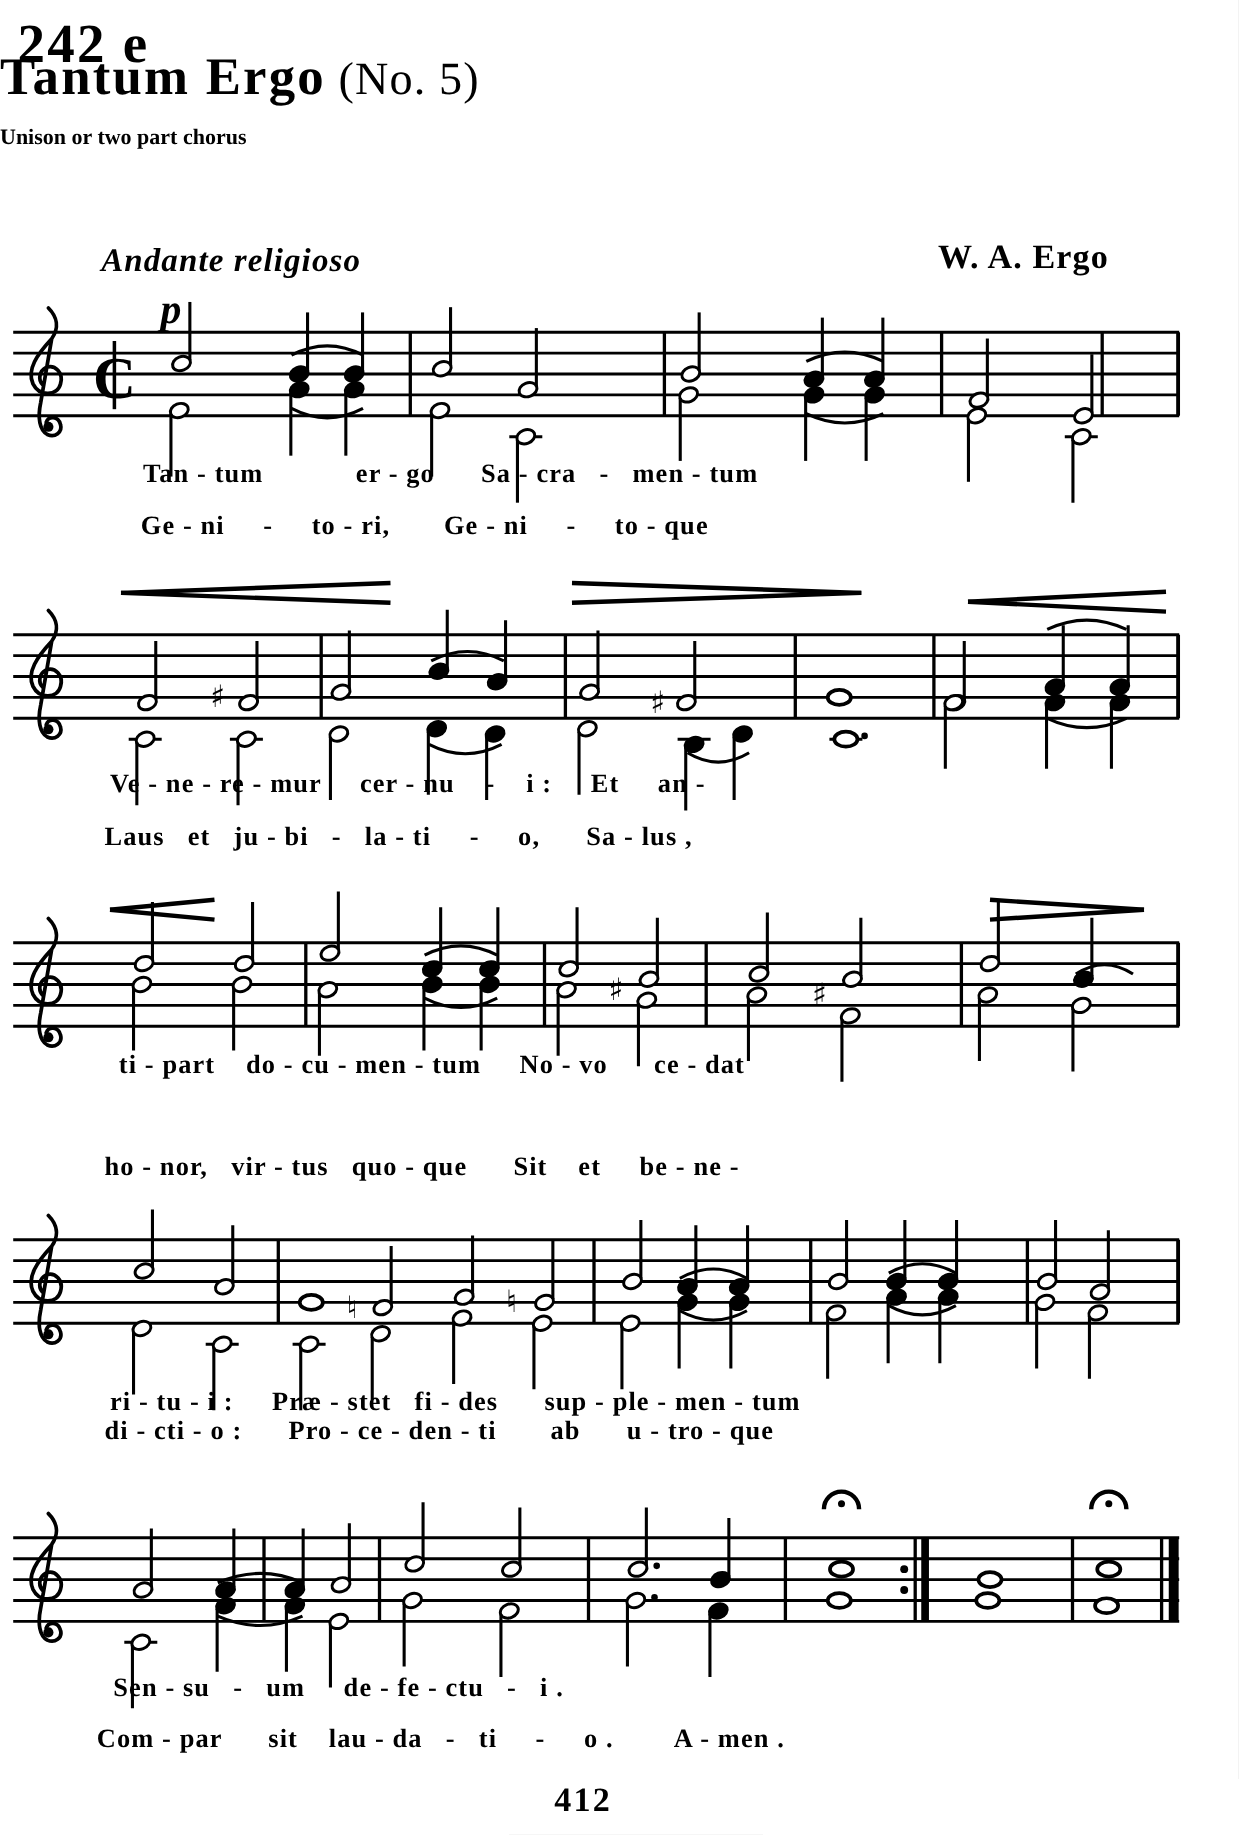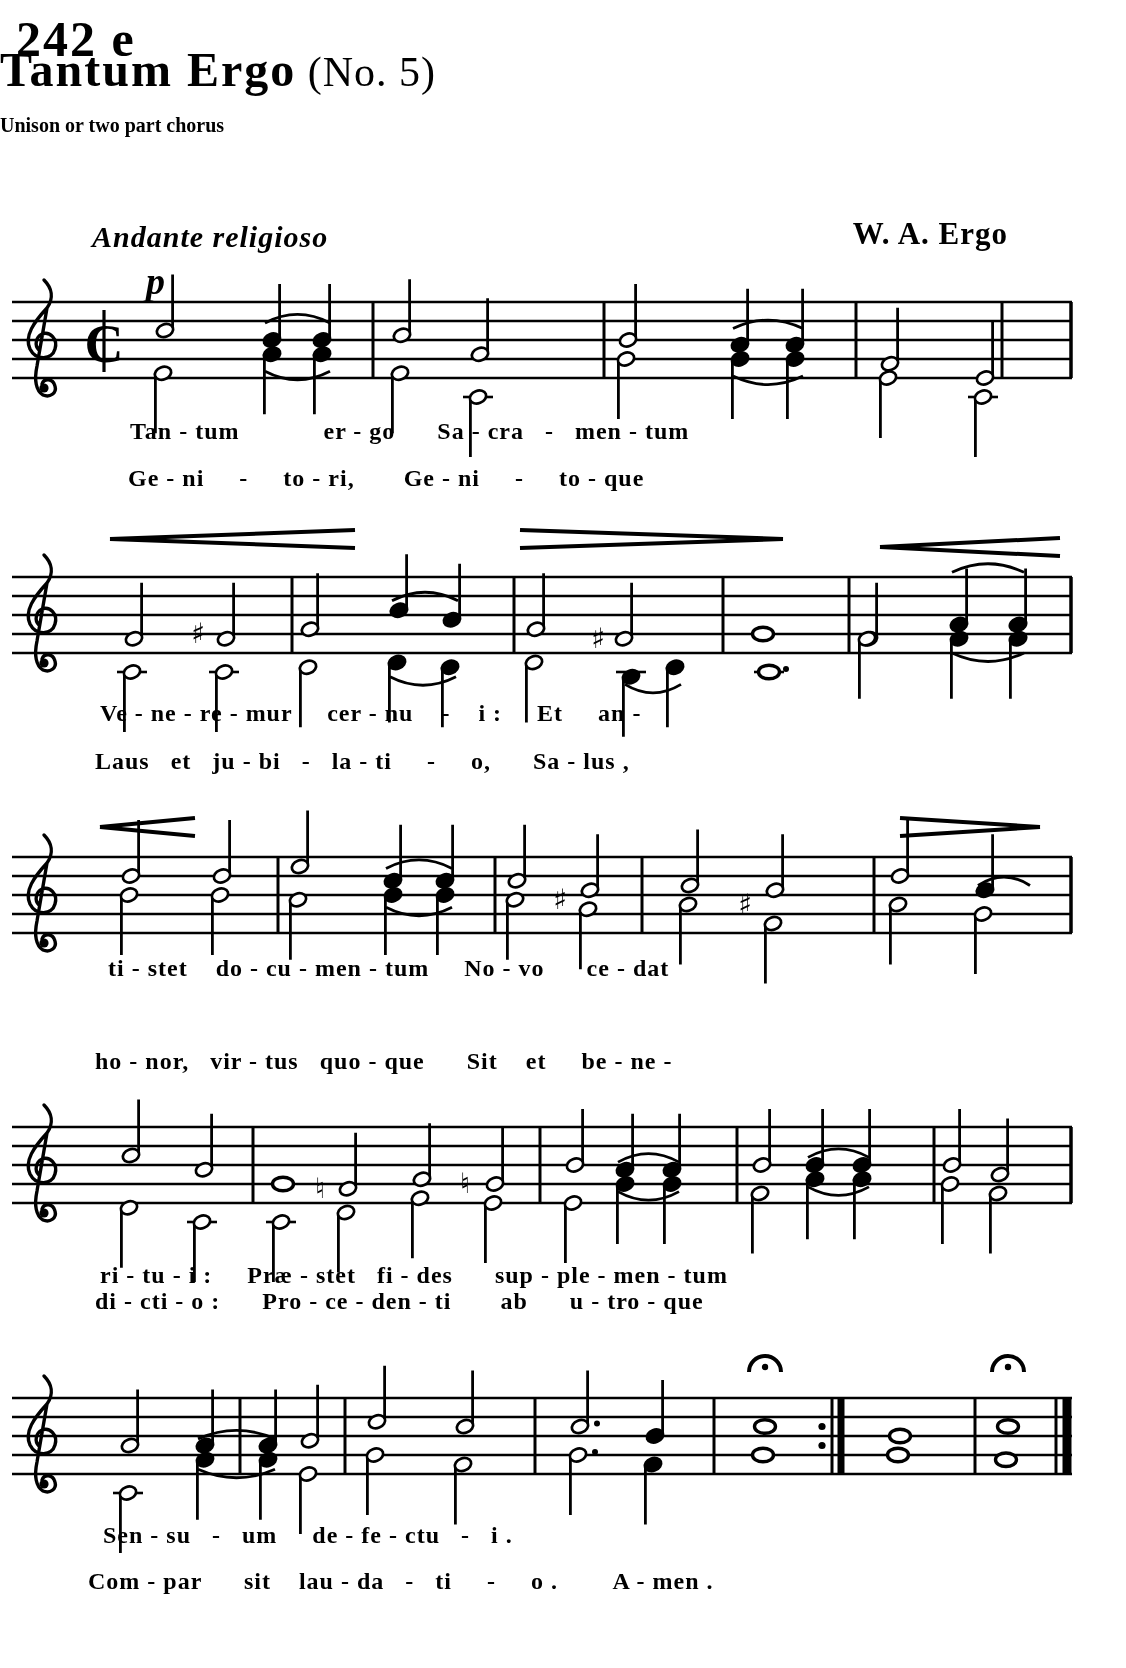--- a/index.html
+++ b/index.html
@@ -399,21 +399,21 @@
         <g>
           <ellipse cx="983" cy="147" rx="8.4" ry="6.2" fill="#fff" stroke="#000000" stroke-width="2.7" transform="rotate(-21 983 147)"></ellipse>
           <line x1="975.4" y1="150" x2="975.4" y2="207" stroke="#000000" stroke-width="2.8"></line>
         </g>
         <path d="M 386 101.4 Q 419 84.4 452 101.4" fill="none" stroke="#000000" stroke-width="2.8"></path>
         <path d="M 386 140.35 Q 419 157.35 452 140.35" fill="none" stroke="#000000" stroke-width="2.8"></path>
         <path d="M 978 118.5 Q 1004 101.5 1030 118.5" fill="none" stroke="#000000" stroke-width="2.8"></path>
         <text x="560" y="141.75" text-anchor="middle" font-size="28" font-family="&quot;DejaVu Sans&quot;,sans-serif" fill="#000000">♯</text>
         <text x="745" y="146.5" text-anchor="middle" font-size="28" font-family="&quot;DejaVu Sans&quot;,sans-serif" fill="#000000">♯</text>
       </svg>
-      <div class="lyric" style="left: 108px; top: 955px;">ti - stet    do - cu - men - tum     No - vo      ce - dat</div>
+      <div class="lyric" style="left: 108px; top: 955px;">ti - part    do - cu - men - tum     No - vo      ce - dat</div>
       <div class="lyric" style="left: 95px; top: 1048px;">ho - nor,   vir - tus   quo - que      Sit    et     be - ne -</div>
       <svg viewBox="0 0 1126 270" width="1126" height="270" style="top: 1037px;">
         <line x1="12" y1="90" x2="1072" y2="90" stroke="#000000" stroke-width="2.6"></line>
         <line x1="12" y1="109" x2="1072" y2="109" stroke="#000000" stroke-width="2.6"></line>
         <line x1="12" y1="128" x2="1072" y2="128" stroke="#000000" stroke-width="2.6"></line>
         <line x1="12" y1="147" x2="1072" y2="147" stroke="#000000" stroke-width="2.6"></line>
         <line x1="12" y1="166" x2="1072" y2="166" stroke="#000000" stroke-width="2.6"></line>
         <line x1="253" y1="90" x2="253" y2="166" stroke="#000000" stroke-width="3"></line>
         <line x1="540" y1="90" x2="540" y2="166" stroke="#000000" stroke-width="3"></line>
         <line x1="737" y1="90" x2="737" y2="166" stroke="#000000" stroke-width="3"></line>
@@ -660,13 +660,14 @@
           <circle cx="765" cy="59" r="3.2" fill="#000000"></circle>
         </g>
         <g>
           <path d="M 992 64 A 16 16 0 0 1 1024 64" fill="none" stroke="#000000" stroke-width="4"></path>
           <circle cx="1008" cy="59" r="3.2" fill="#000000"></circle>
         </g>
       </svg>
       <div class="lyric" style="left: 103px; top: 1522px;">Sen - su   -   um     de - fe - ctu   -   i .</div>
       <div class="lyric" style="left: 88px; top: 1568px;">Com - par      sit    lau - da   -   ti     -     o .        A - men .</div>
     </div>
+  <div class="pageno">412</div>
 </div>
 
 </body></html>

